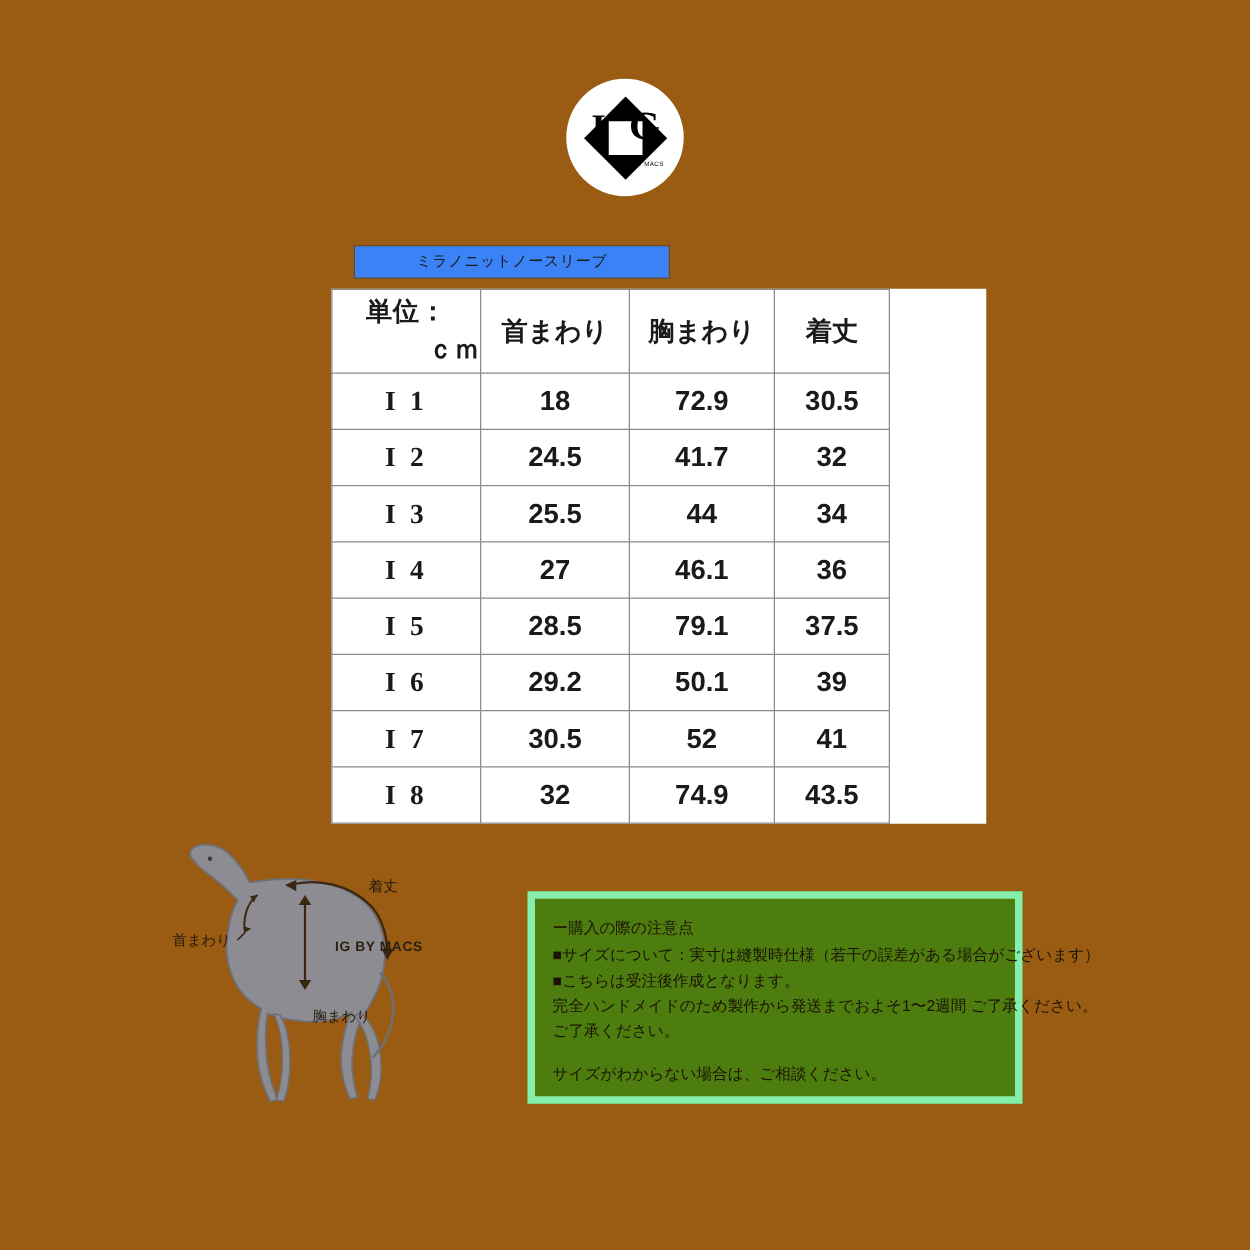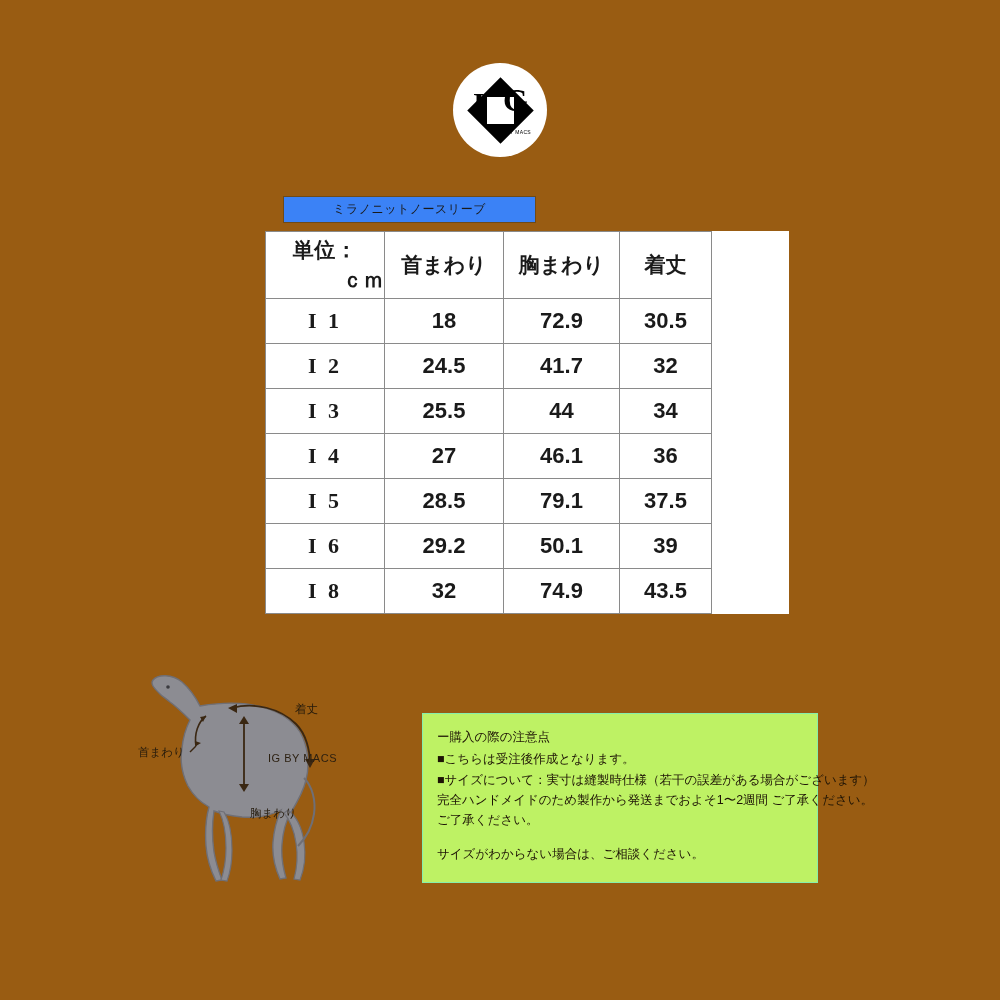--- a/index.html
+++ b/index.html
@@ -164,34 +164,34 @@
     white-space: nowrap;
   }
   .lbl-kichou { left: 175px; top: 42px; }
   .lbl-kubi   { left: 18px;  top: 85px; }
   .lbl-mune   { left: 130px; top: 146px; }
   .brand-mark {
     position: absolute;
     left: 148px;
     top: 92px;
     font-size: 11px;
-    font-weight: normal;
+    font-weight: bold;
     color: #2b1f10;
     letter-spacing: .5px;
   }
 
   
   .notes {
     position: absolute;
     left: 422px;
     top: 713px;
     width: 396px;
     height: 170px;
-    background: #bef264;
-    border: 1px solid #86efac;
+    background: #4d7c0f;
+    border: 6px solid #86efac;
     box-sizing: border-box;
     padding: 13px 14px 16px 14px;
   }
   .notes .line {
     font-size: 12.5px;
     color: #1d1305;
     line-height: 1.62;
     white-space: nowrap;
   }
   .notes .line.head { margin-bottom: 2px; }
@@ -265,20 +265,26 @@
           <td class="size-label">I 5</td>
           <td>28.5</td>
           <td>79.1</td>
           <td>37.5</td>
         </tr>
         <tr>
           <td class="size-label">I 6</td>
           <td>29.2</td>
           <td>50.1</td>
           <td>39</td>
+        </tr>
+        <tr>
+          <td class="size-label">I 7</td>
+          <td>30.5</td>
+          <td>52</td>
+          <td>41</td>
         </tr>
         <tr>
           <td class="size-label">I 8</td>
           <td>32</td>
           <td>74.9</td>
           <td>43.5</td>
         </tr>
       </tbody>
     </table>
   </div>
@@ -322,21 +328,21 @@
     </svg>
 
     <span class="dog-label lbl-kichou">着丈</span>
     <span class="dog-label lbl-kubi">首まわり</span>
     <span class="dog-label lbl-mune">胸まわり</span>
     <span class="brand-mark">IG BY MACS</span>
   </div>
 
   <div class="notes">
     <div class="line head">ー購入の際の注意点</div>
+    <div class="line">■サイズについて：実寸は縫製時仕様（若干の誤差がある場合がございます）</div>
     <div class="line">■こちらは受注後作成となります。</div>
-    <div class="line">■サイズについて：実寸は縫製時仕様（若干の誤差がある場合がございます）</div>
     <div class="line">完全ハンドメイドのため製作から発送までおよそ1〜2週間 ご了承ください。</div>
     <div class="line">ご了承ください。</div>
     <div class="spacer"></div>
     <div class="line">サイズがわからない場合は、ご相談ください。</div>
   </div>
 
 </div>
 
 </body></html>

